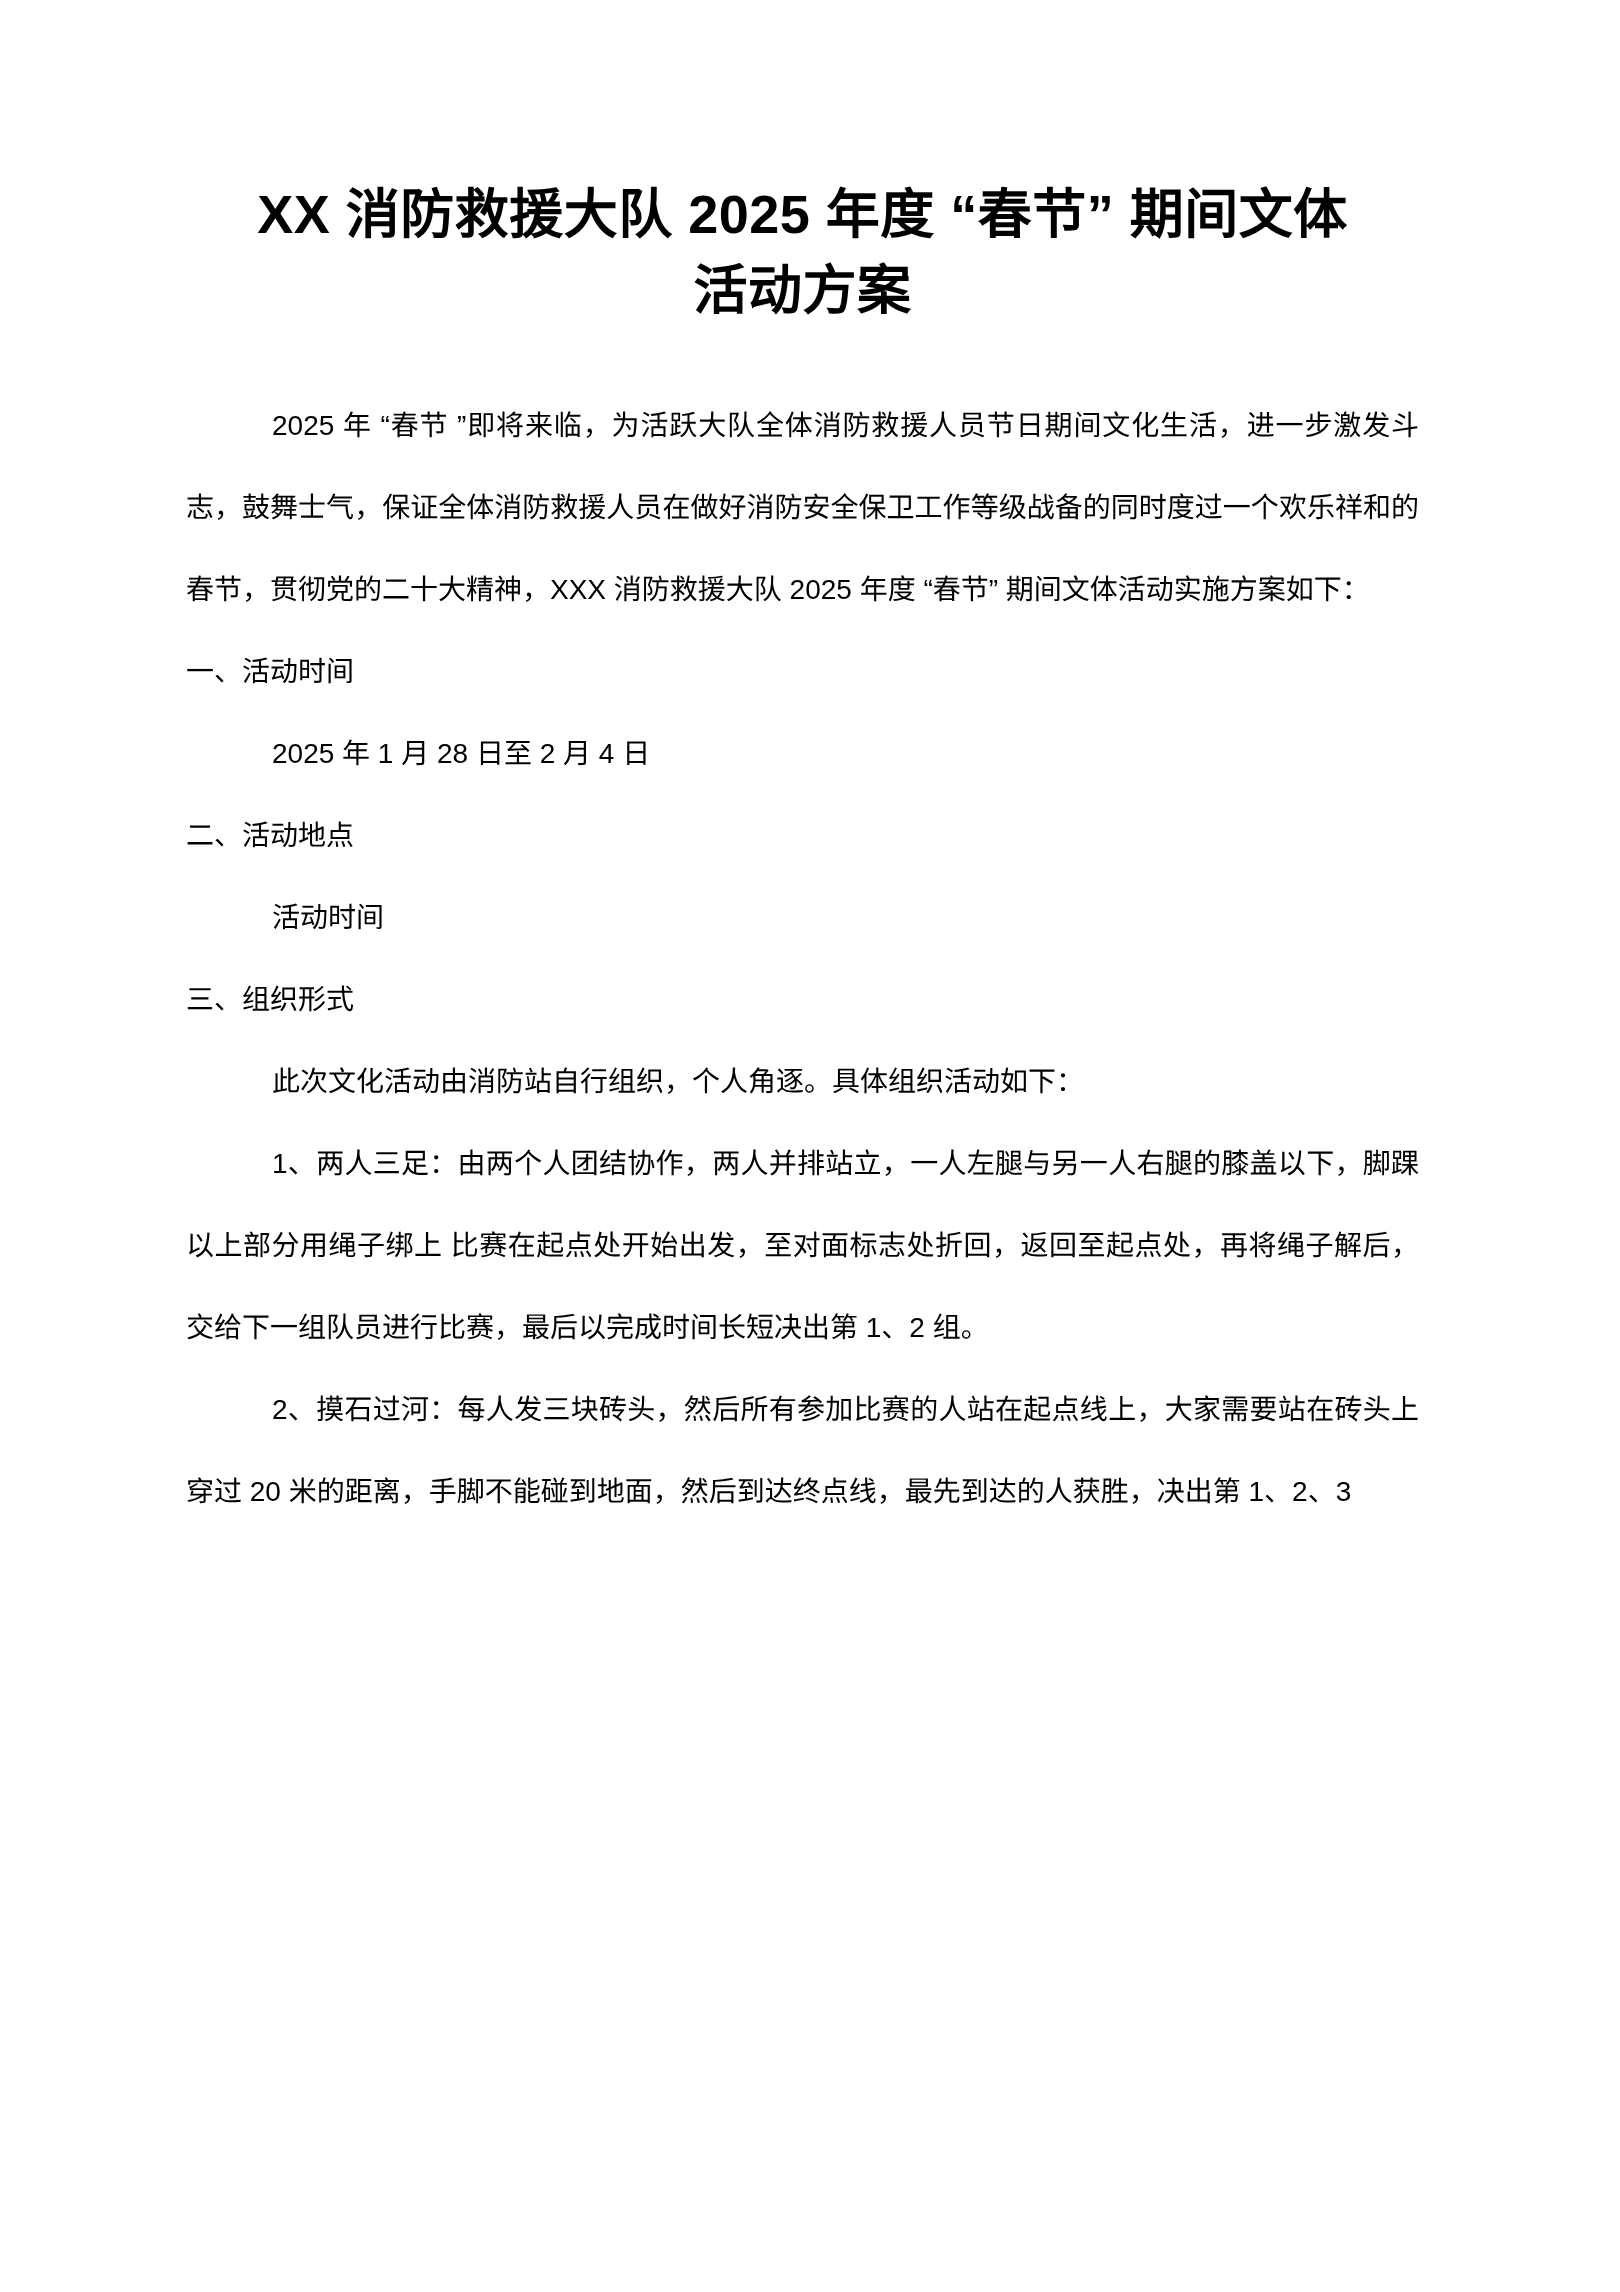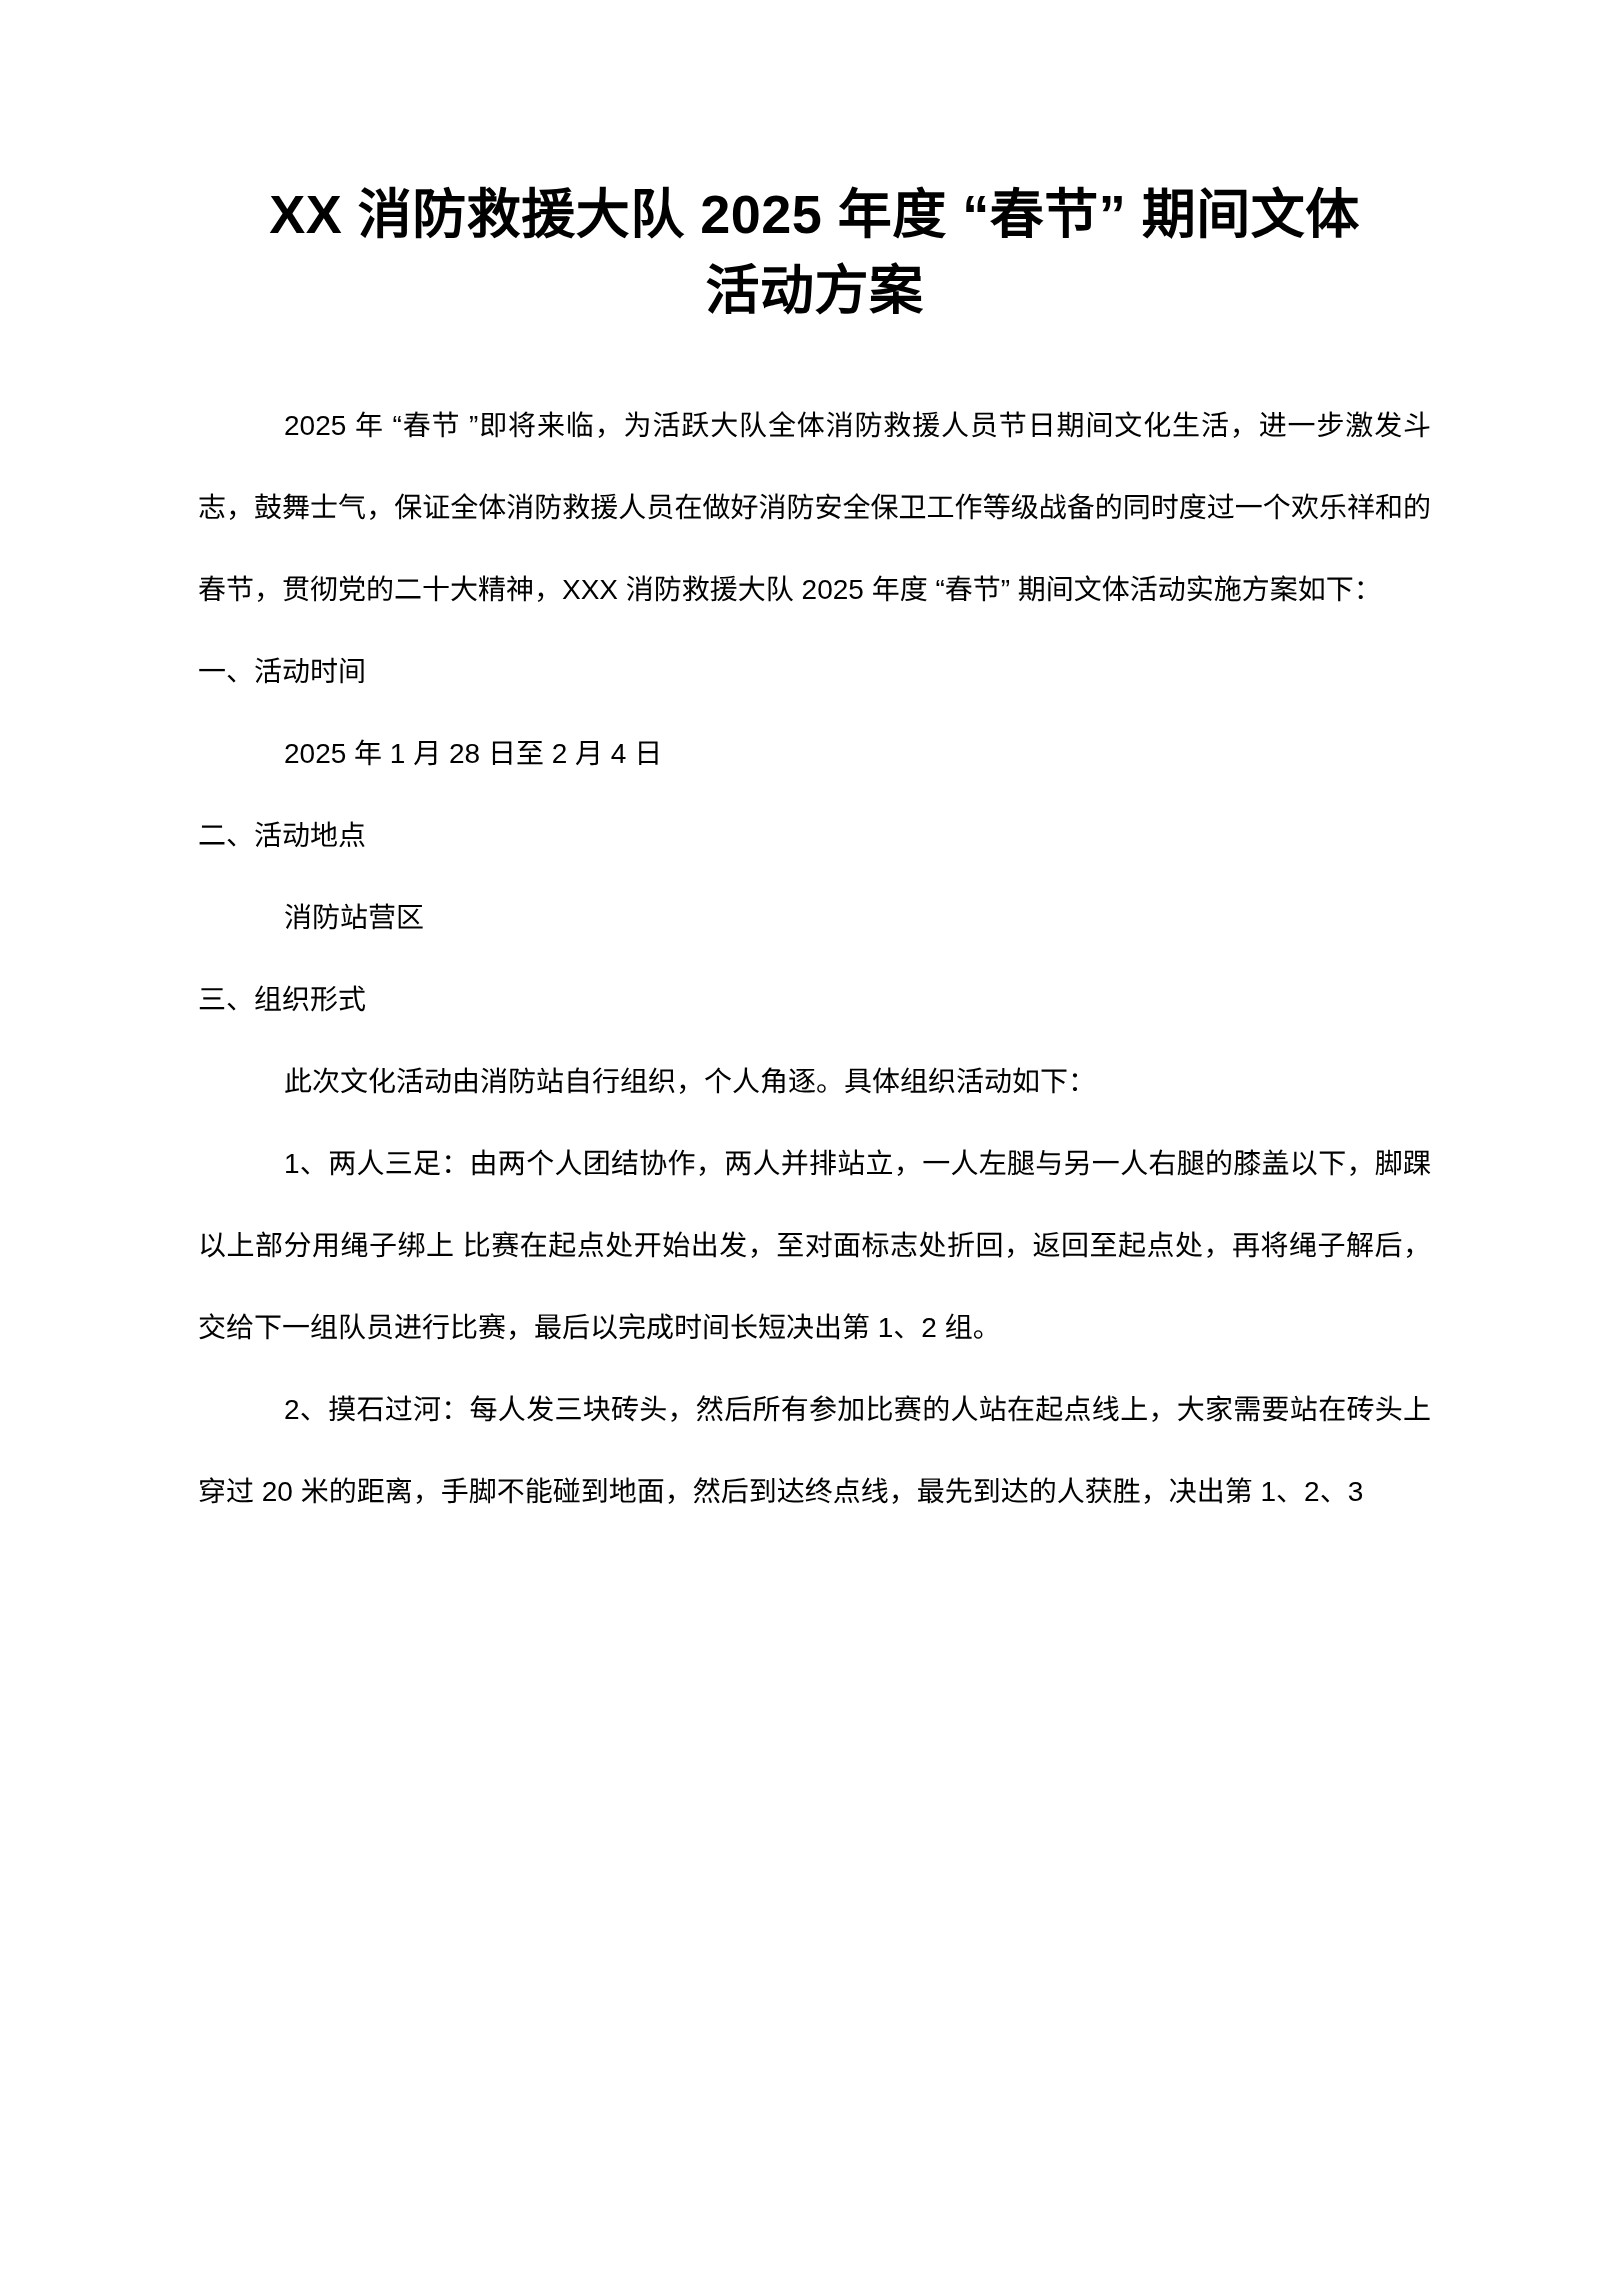--- a/index.html
+++ b/index.html
@@ -17,21 +17,21 @@
     position: relative;
     width: 1620px;
     height: 2293px;
     margin: 0 auto;
     background: #ffffff;
     overflow: hidden;
     box-sizing: border-box;
   }
   .content {
     position: absolute;
-    left: 198px;
+    left: 186px;
     top: 0;
     width: 1233px;
   }
 
   
   .doc-title {
     font-size: 54px;
     font-weight: 700;
     line-height: 76px;
     text-align: center;
@@ -86,21 +86,21 @@
     </h1>
 
     <div class="body-block">
 
       <p class="para indent">2025 年 “春节 ”即将来临，为活跃大队全体消防救援人员节日期间文化生活，进一步激发斗志，鼓舞士气，保证全体消防救援人员在做好消防安全保卫工作等级战备的同时度过一个欢乐祥和的春节，贯彻党的二十大精神，XXX 消防救援大队 2025 年度 “春节” 期间文体活动实施方案如下：</p>
 
       <p class="para heading-num">一、活动时间</p>
       <p class="para sub-line">2025 年 1 月 28 日至 2 月 4 日</p>
 
       <p class="para heading-num">二、活动地点</p>
-      <p class="para sub-line">消防站营区</p>
+      <p class="para sub-line">活动时间</p>
 
       <p class="para heading-num">三、组织形式</p>
       <p class="para indent">此次文化活动由消防站自行组织，个人角逐。具体组织活动如下：</p>
 
       <p class="para indent"><span class="bold-label">1、两人三足：</span><span>由两个人团结协作，两人并排站立，一人左腿与另一人右腿的膝盖以下，脚踝以上部分用绳子绑上 比赛在起点处开始出发，至对面标志处折回，返回至起点处，再将绳子解后，交给下一组队员进行比赛，最后以完成时间长短决出第 1、2 组。</span></p>
 
       <p class="para indent clipped"><span class="bold-label">2、摸石过河：</span><span>每人发三块砖头，然后所有参加比赛的人站在起点线上，大家需要站在砖头上穿过 20 米的距离，手脚不能碰到地面，然后到达终点线，最先到达的人获胜，决出第 1、2、3</span></p>
 
     </div>
   </div>

